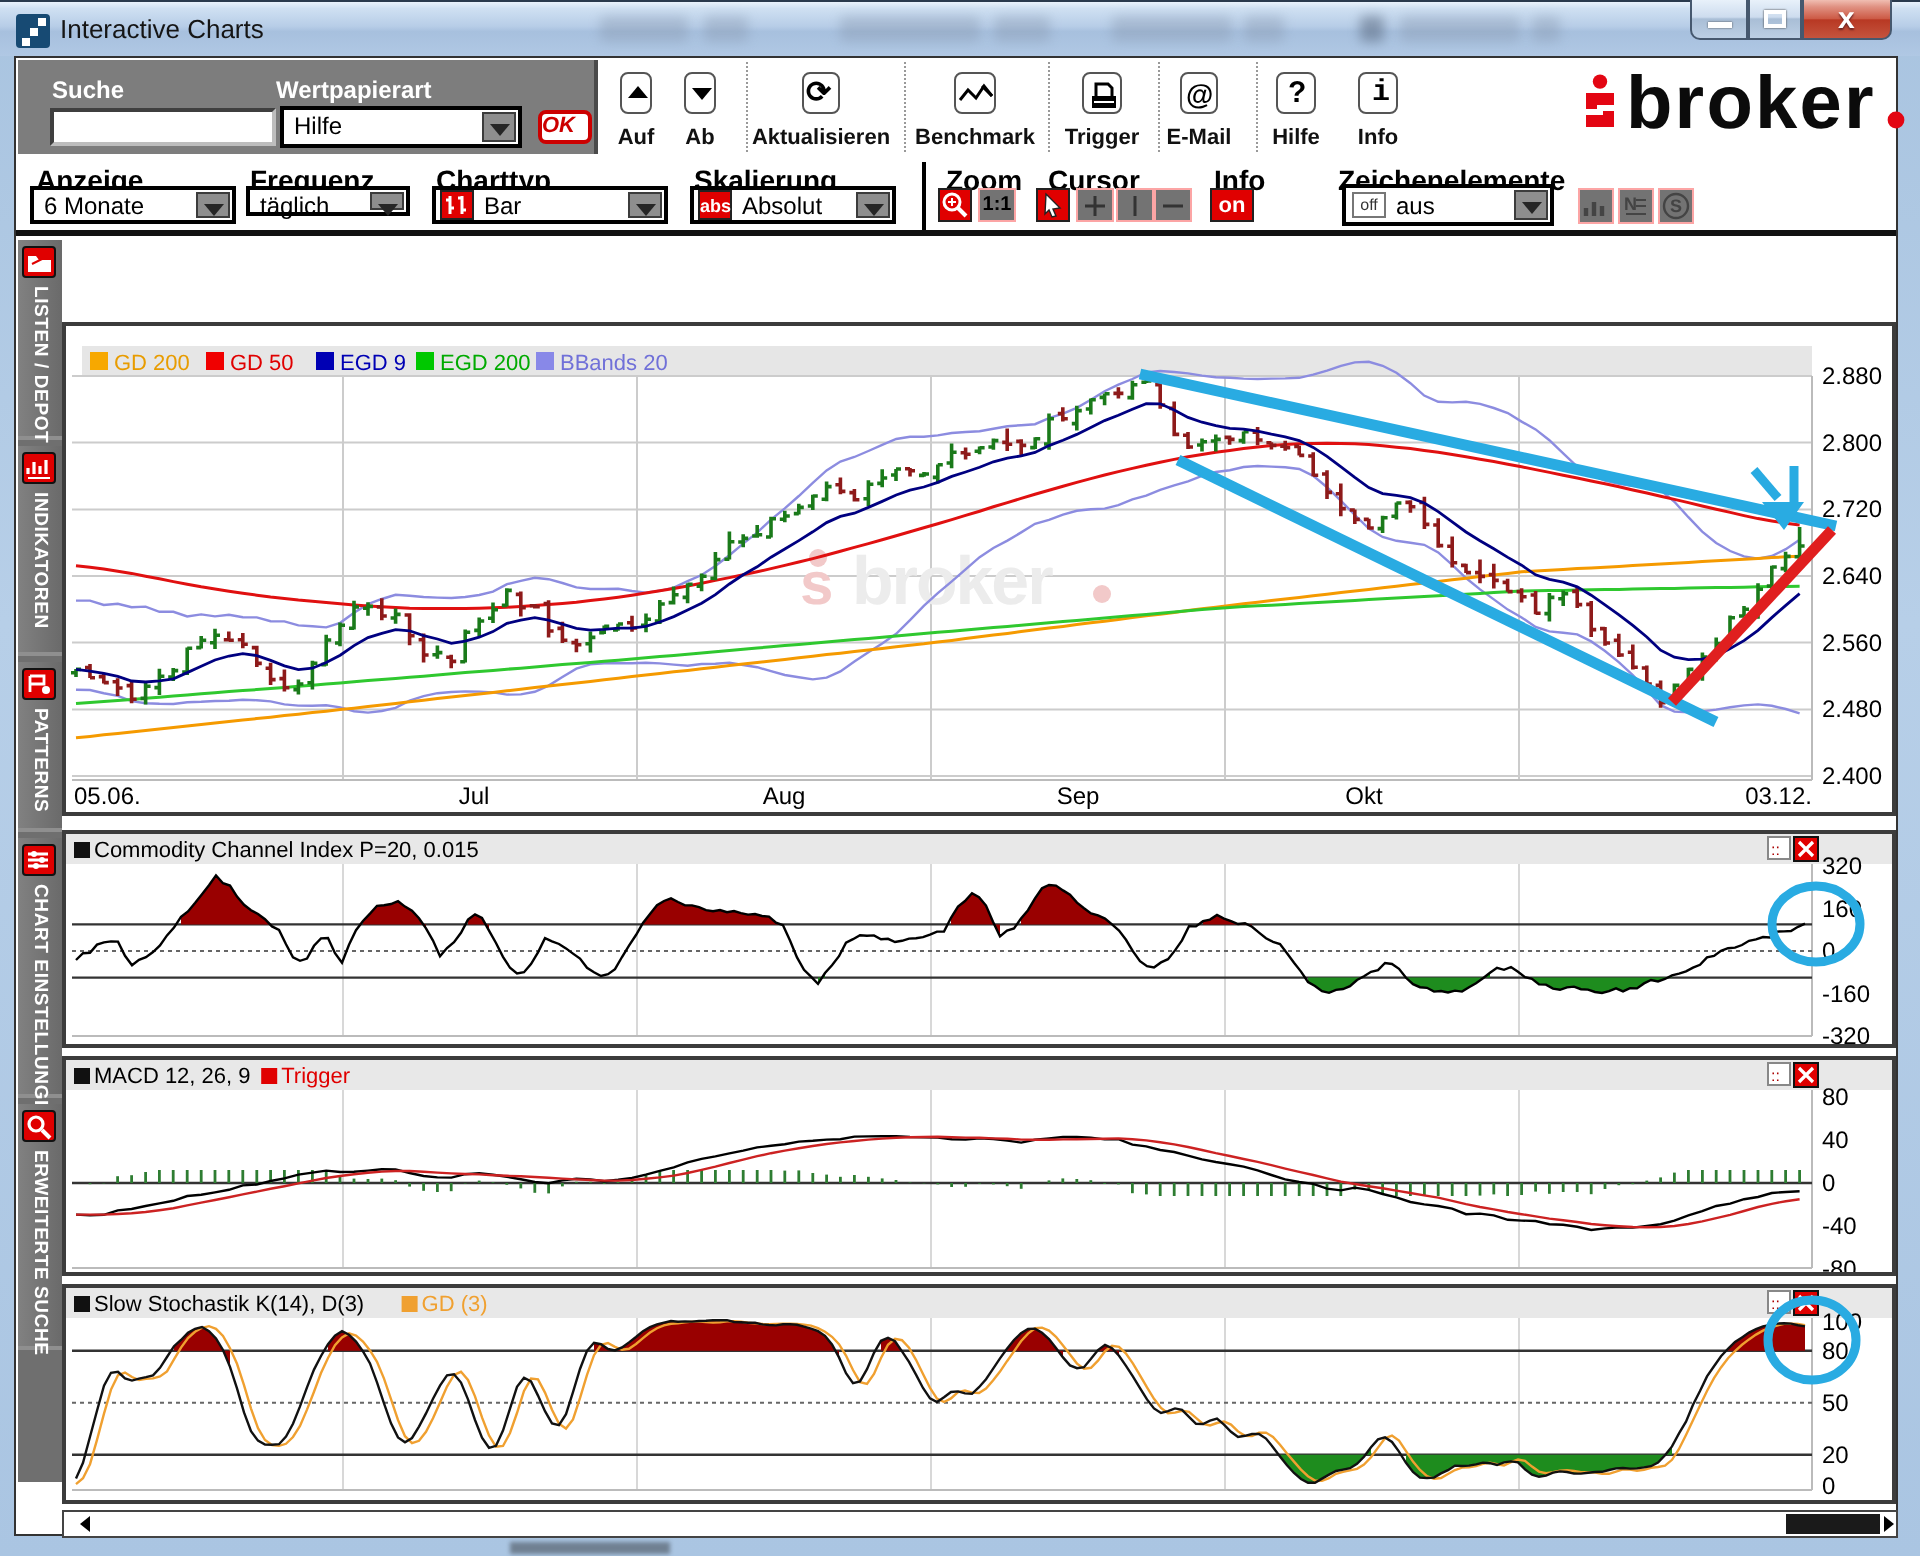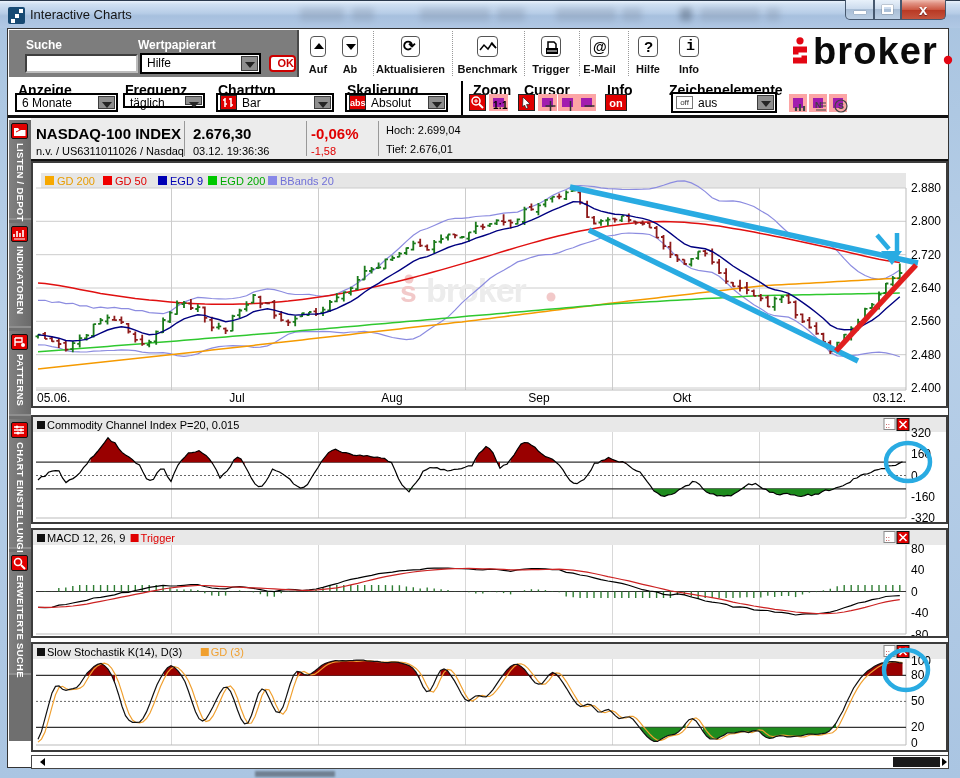--- a/index.html
+++ b/index.html
@@ -14,28 +14,28 @@
 #btnclose{left:901px;width:45px;border-radius:0 0 5px 0;background:linear-gradient(180deg,#f0beb2 0%,#e09182 18%,#cc5944 50%,#b83823 52%,#c4543e 100%);}
 #content{position:absolute;left:7px;top:28px;width:942px;height:740px;background:#fff;border:1px solid #333;}
 
 #graypanel{position:absolute;left:1px;top:1px;width:290px;height:47px;background:#7d7d7d;border-right:2px solid #4a4a4a;}
 .wlabel{position:absolute;color:#fff;font-weight:bold;font-size:12px;}
 #searchbox{position:absolute;left:16px;top:24px;width:113px;height:19px;background:#fff;border-top:2px solid #3f3f3f;border-left:2px solid #3f3f3f;border-bottom:2px solid #bdbdbd;border-right:2px solid #bdbdbd;}
 .dd{position:absolute;background:#fff;border:2px solid #000;}
 .dd .txt{position:absolute;left:5px;top:1px;font-size:12px;color:#000;white-space:nowrap;}
 .arrowbtn{position:absolute;right:1px;top:1px;bottom:1px;width:17px;background:#8e8e8e;border:1px solid #3c3c3c;}
 .arrowbtn:after{content:"";position:absolute;left:3px;top:5px;border-left:5px solid transparent;border-right:5px solid transparent;border-top:6px solid #262626;}
-#okbtn{position:absolute;left:260px;top:25px;width:27px;height:17px;background:#fff;border:2px solid #c00;border-radius:4px;color:#c00;font-weight:bold;font-size:11px;text-align:right;line-height:13px;}
+#okbtn{position:absolute;left:260px;top:25px;width:27px;height:17px;background:#fff;border:2px solid #c00;border-radius:4px;color:#c00;font-weight:bold;font-size:11px;text-align:left;line-height:13px;font-style:italic;}
 .tbtn{position:absolute;top:7px;width:20px;height:21px;background:#fff;border:1px solid #555;border-radius:4px;}
 .tlabel{position:absolute;top:34px;font-size:11px;font-weight:bold;color:#111;text-align:right;white-space:nowrap;}
 .dotsep{position:absolute;top:2px;height:45px;width:0;border-left:1px dotted #999;}
 
 .blabel{position:absolute;font-size:14px;font-weight:bold;color:#000;white-space:nowrap;}
 .ricon{position:absolute;width:17px;height:15px;background:#e00000;border:1px solid #222;color:#fff;}
-.sqbtn{position:absolute;width:19px;height:18px;background:#a21caf;border:4px solid #fca5a5;}
+.sqbtn{position:absolute;width:19px;height:18px;background:#737373;border:1px solid #fca5a5;}
 
 #infobar{position:absolute;left:23px;top:89px;width:917px;height:44px;background:#ececec;border-bottom:3px solid #111;}
 .iv{position:absolute;top:3px;bottom:3px;width:1px;background:#999;}
 
 #sidebar{position:absolute;left:1px;top:91px;width:22px;height:621px;background:#6f6f6f;}
 .tab{position:absolute;left:0;width:22px;background:linear-gradient(90deg,#818181,#6a6a6a);border-bottom:2px solid #8f8f8f;}
 .tabicon{position:absolute;left:2px;top:3px;width:17px;height:16px;background:#e00000;border:1px solid #111;border-radius:2px;}
 .tabtext{position:absolute;left:11px;color:#fff;font-weight:bold;font-size:9.5px;letter-spacing:.3px;white-space:nowrap;transform:rotate(90deg) translateY(-50%);transform-origin:0 0;}
 .panel{position:absolute;left:24px;background:#fff;border:2px solid #3c3c3c;}
 svg{position:absolute;left:0;top:0;}
@@ -208,33 +208,20 @@
           <path d="M8,5 h5 M8,8 h5 M3,12 h10" stroke="#444" stroke-width="1"></path>
         </svg>
       </div>
 <div class="sqbtn" style="left:821px;top:65px;width:18px;height:18px">
         <svg width="16" height="16">
           <circle cx="8" cy="8" r="6" stroke="#444" fill="none" stroke-width="1.2"></circle>
           <text x="5" y="11" font-size="9" font-weight="bold" fill="#444">S</text>
         </svg>
       </div>
 <div style="position:absolute;left:0px;top:86px;width:940px;height:3px;background:#111"></div>
-<div id="infobar">
-<div style="position:absolute;left:5px;top:7px;font-size:15px;font-weight:bold;color:#000">NASDAQ-100 INDEX</div>
-<div style="position:absolute;left:5px;top:27px;font-size:11px;color:#000">n.v. / US6311011026 / Nasdaq</div>
-<div class="iv" style="left:153px"></div>
-<div style="position:absolute;left:162px;top:7px;font-size:15px;font-weight:bold;color:#000">2.676,30</div>
-<div style="position:absolute;left:162px;top:27px;font-size:11px;color:#000">03.12. 19:36:36</div>
-<div class="iv" style="left:275px"></div>
-<div style="position:absolute;left:280px;top:7px;font-size:15px;font-weight:bold;color:#e00000">-0,06%</div>
-<div style="position:absolute;left:280px;top:27px;font-size:11px;color:#e00000">-1,58</div>
-<div class="iv" style="left:347px"></div>
-<div style="position:absolute;left:355px;top:6px;font-size:11px;color:#000">Hoch: 2.699,04</div>
-<div style="position:absolute;left:355px;top:25px;font-size:11px;color:#000">Tief: 2.676,01</div>
-</div>
 <div id="sidebar">
 <div class="tab" style="top:0px;height:100px">
           <div class="tabicon">
             <svg width="15" height="14">
               <path d="M2,4 h4 l1.5,2 h6 v6 h-11.5 z" fill="#fff"></path>
               <path d="M4,8 l8,-4" stroke="#e00000" stroke-width="1"></path>
             </svg>
           </div>
           <div class="tabtext" style="top:23px">LISTEN / DEPOT</div>
         </div>

